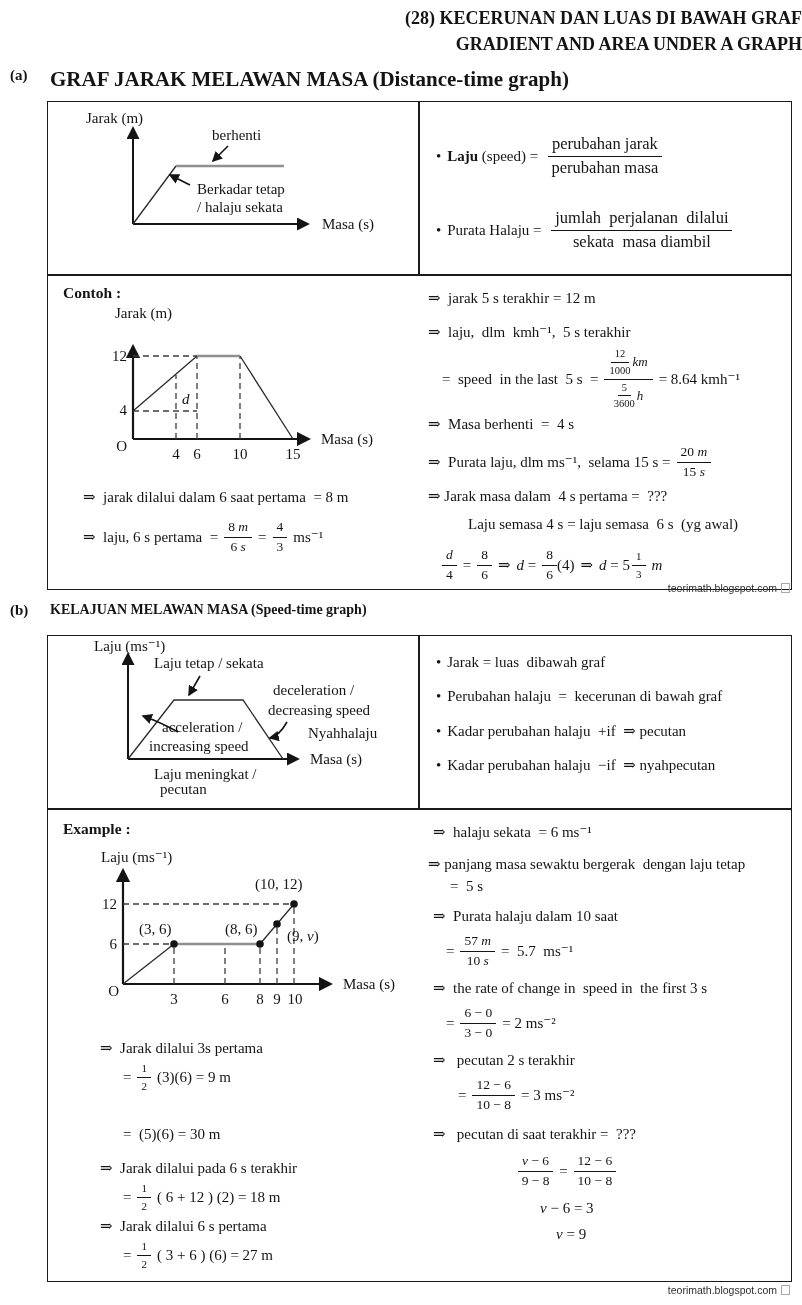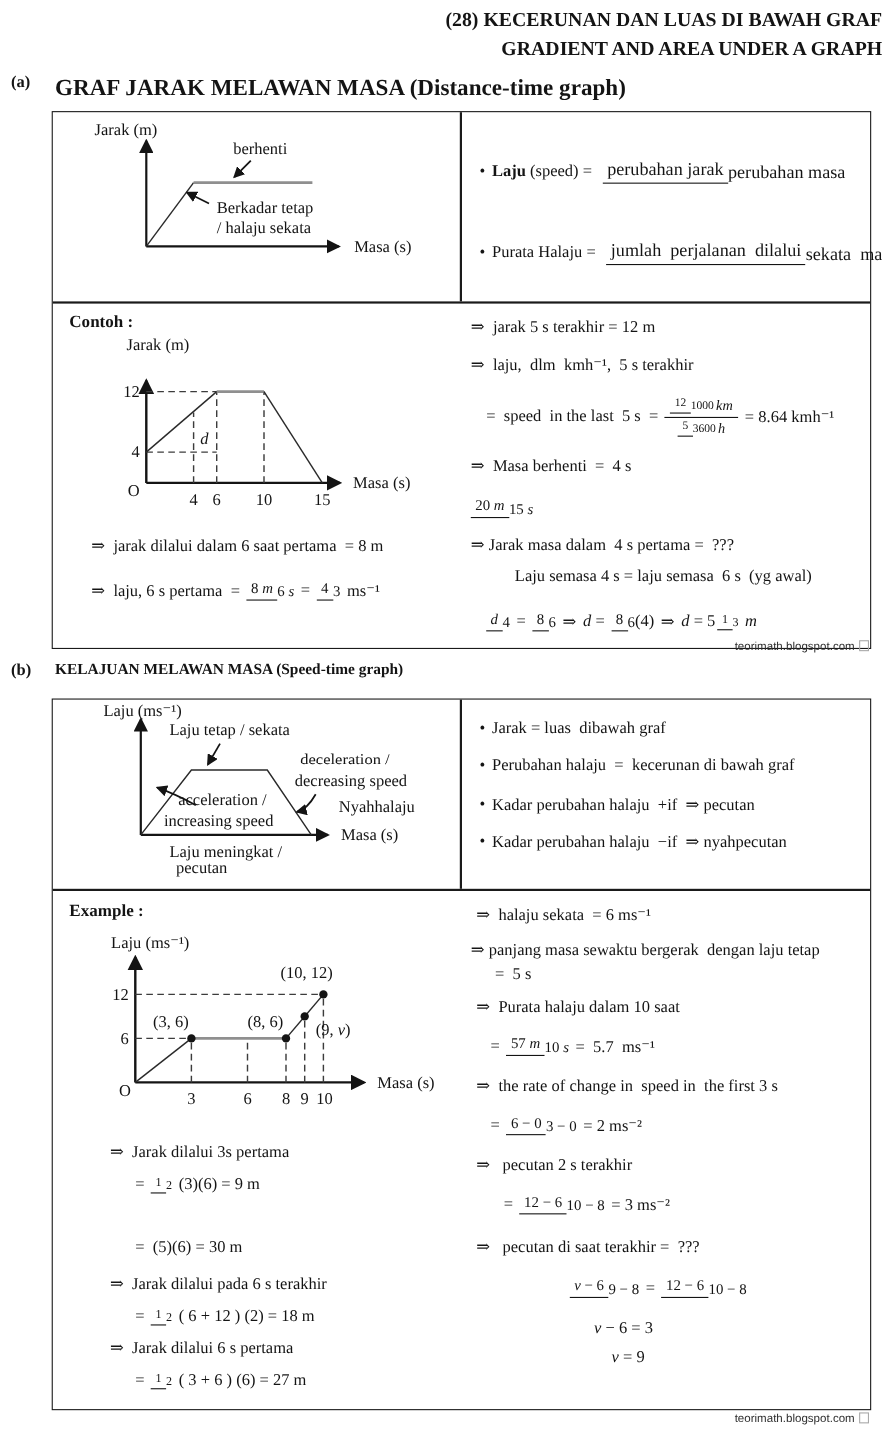--- a/index.html
+++ b/index.html
@@ -7,21 +7,21 @@
           font-family:"Liberation Serif","DejaVu Serif",serif; color:#141414;
           font-size:15px; overflow:hidden; }
   .line  { position:absolute; white-space:pre; line-height:1.15; }
   .fline { position:absolute; display:flex; align-items:center; gap:6px; white-space:pre; }
   .b { font-weight:bold; }
   .title { position:absolute; left:0; right:0; text-align:right; font-weight:bold; font-size:18px; }
   .box { position:absolute; border:1.5px solid #1a1a1a; }
   .vdiv { position:absolute; width:1.5px; background:#1a1a1a; }
   .hdiv { position:absolute; left:0; right:0; height:1.5px; background:#1a1a1a; }
   .cell { position:absolute; }
-  .fr { display:inline-flex; flex-direction:row; align-items:center; vertical-align:middle;
+  .fr { display:inline-flex; flex-direction:column; align-items:center; vertical-align:middle;
         line-height:1.1; font-size:14px; }
   .fr .n { border-bottom:1.4px solid #141414; padding:0 4px 2px; white-space:pre; }
   .fr .d { padding-top:2px; white-space:pre; }
   .fr16 { font-size:16.5px; }
   .frmid { font-size:13.5px; }
   .frsm { font-size:11px; }
   .frbig { display:inline-flex; flex-direction:column; align-items:center; vertical-align:middle; }
   .frbig > .n { border-bottom:1.4px solid #141414; padding:0 5px 2px; display:flex; align-items:center; gap:2px; }
   .frbig > .d { padding-top:2px; display:flex; align-items:center; gap:2px; }
   .frtiny { font-size:10.5px; }
@@ -139,20 +139,21 @@
             </span>
             <span class="d">
               <span class="fr frtiny"><span class="n">5</span><span class="d">3600</span></span>
               <span class="unit">h</span>
             </span>
           </span>
           <span>= 8.64 kmh⁻¹</span>
         </div>
         <span class="line" style="left:0;top:136px">⇒  Masa berhenti  =  4 s</span>
         <div class="fline" style="left:0;top:158px;height:48px">
+          <span>⇒  Purata laju, dlm ms⁻¹,  selama 15 s =</span>
           <span class="fr frmid">
             <span class="n"><span>20 </span><i>m</i></span>
             <span class="d"><span>15 </span><i>s</i></span>
           </span>
         </div>
         <span class="line" style="left:0;top:208px">⇒ Jarak masa dalam  4 s pertama =  ???</span>
         <span class="line" style="left:40px;top:236px">Laju semasa 4 s = laju semasa  6 s  (yg awal)</span>
         <div class="fline" style="left:14px;top:262px;height:46px">
           <span class="fr frmid">
             <span class="n"><i>d</i></span>

